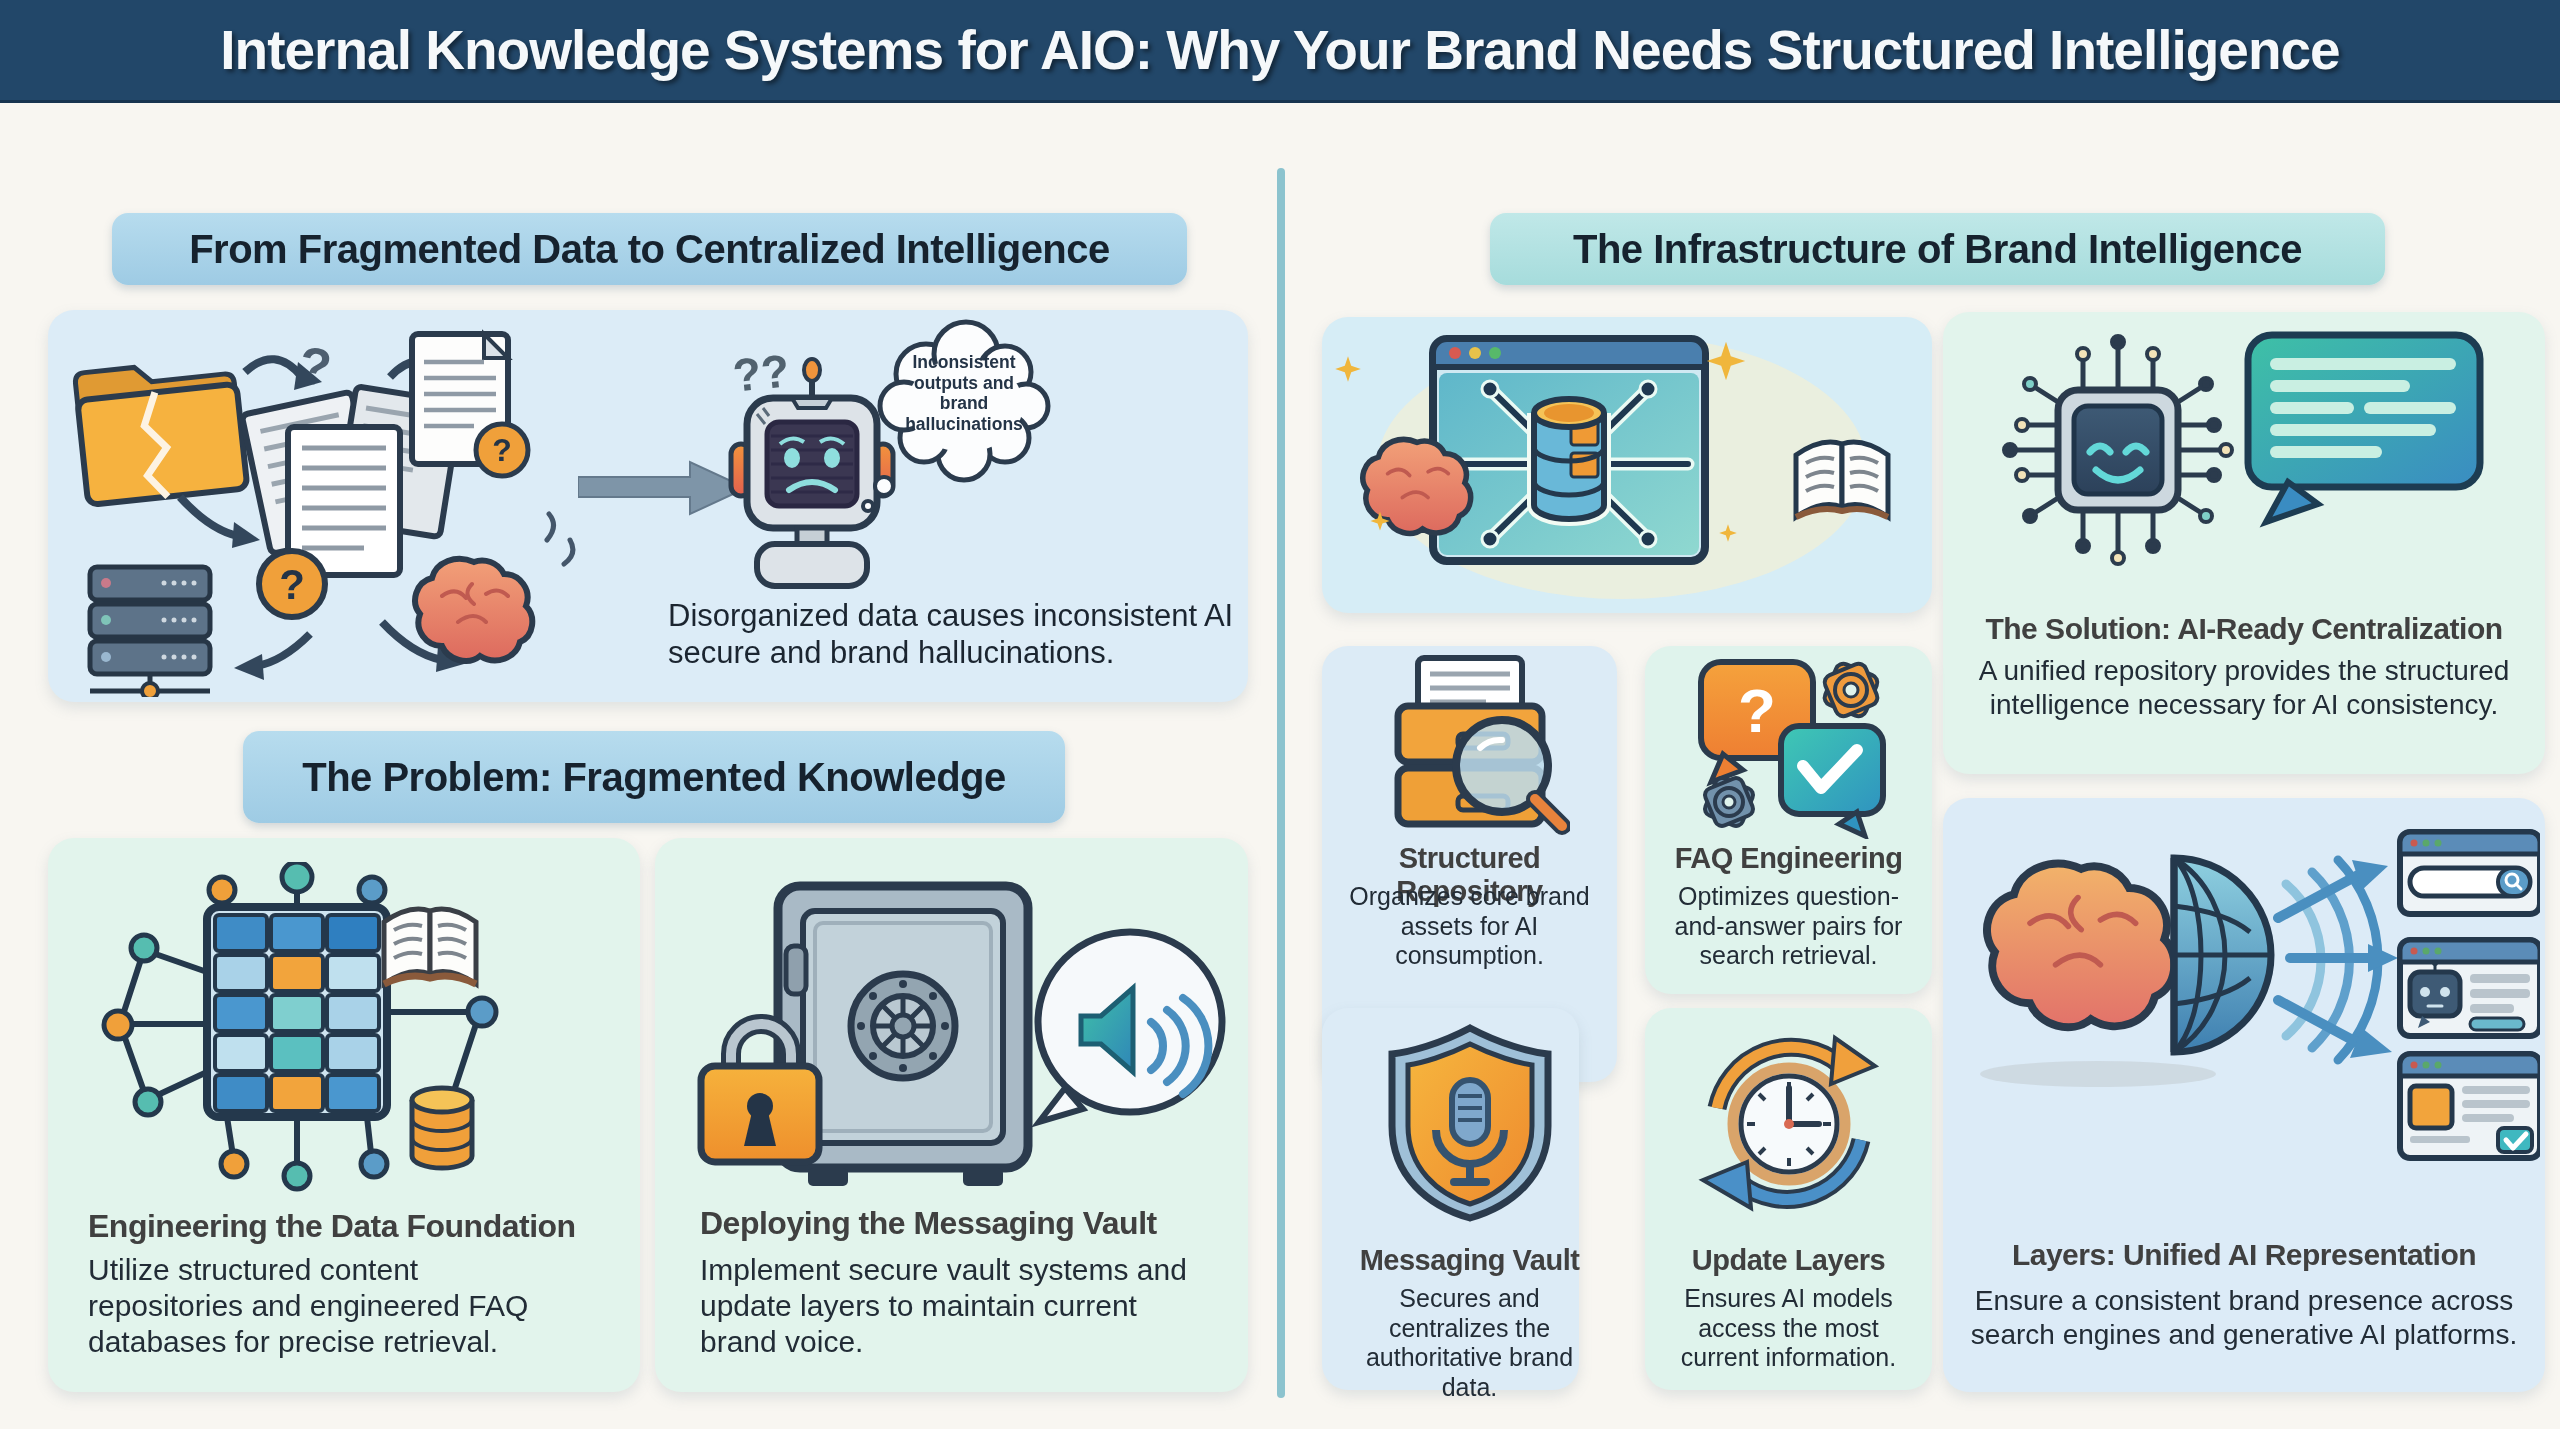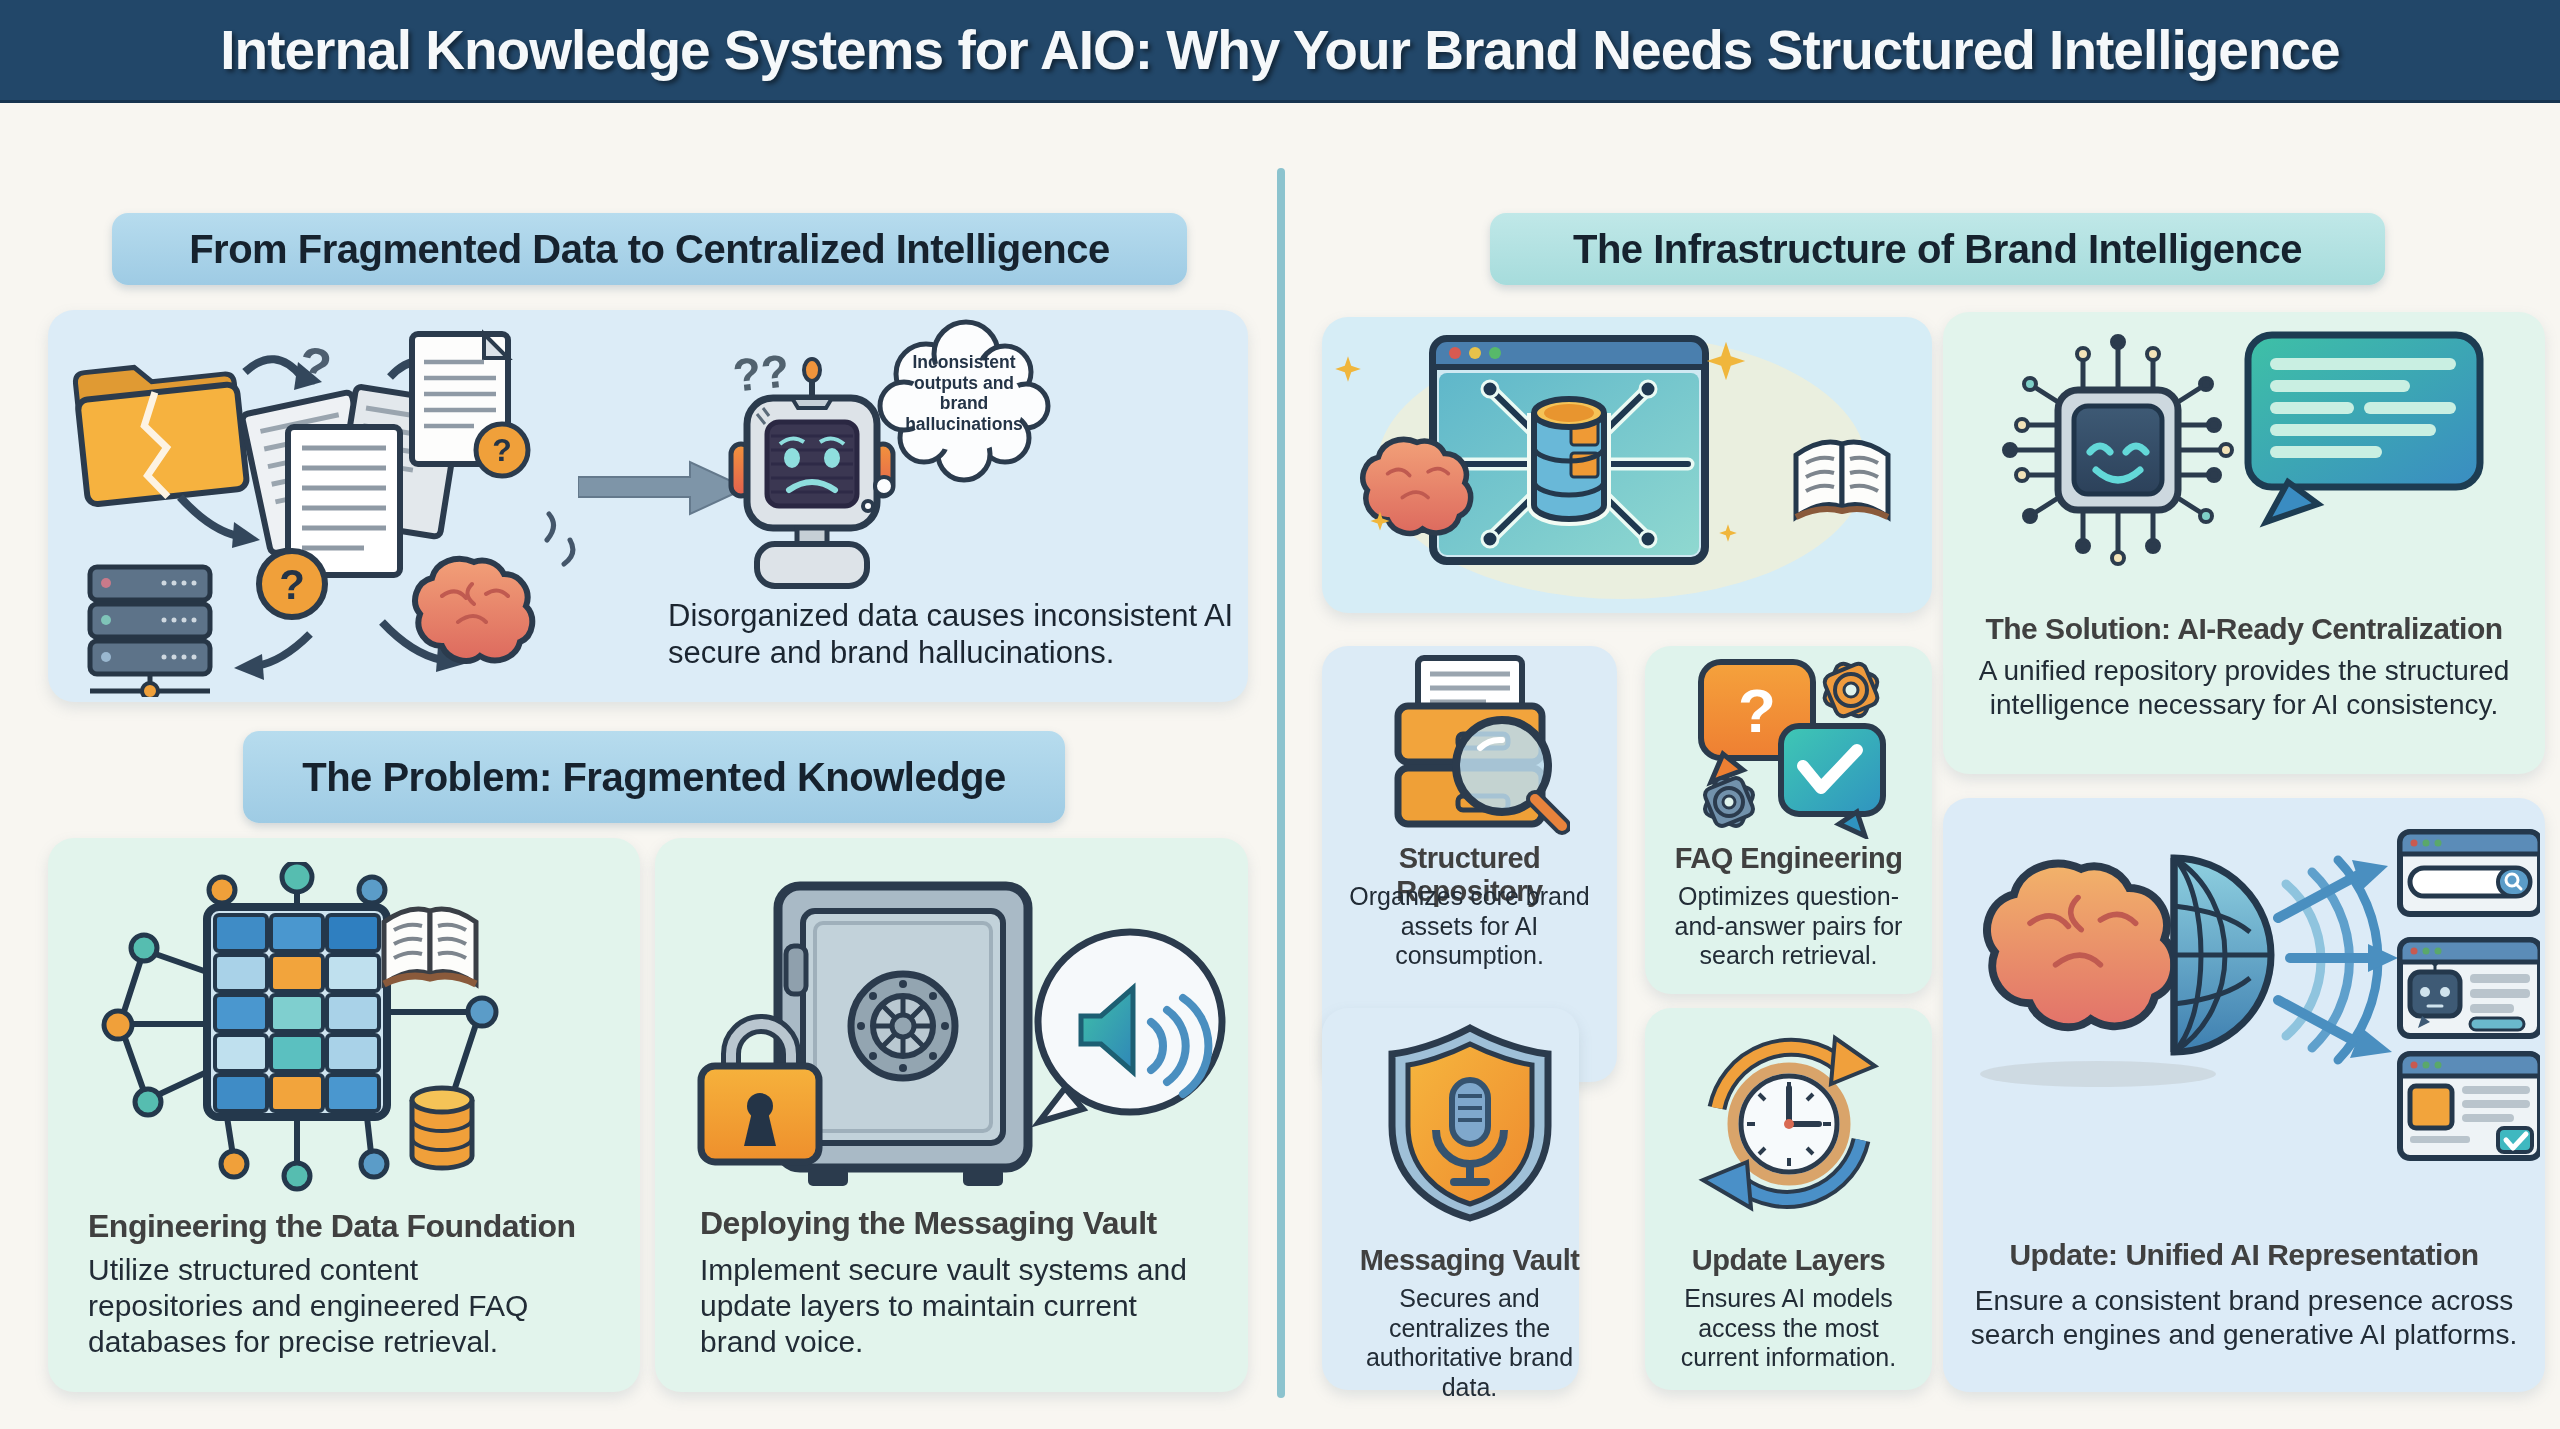--- a/index.html
+++ b/index.html
@@ -569,17 +569,17 @@
         <g fill="#b9c4cc">
           <rect x="62" y="32" width="68" height="8" rx="4"></rect>
             <rect x="62" y="46" width="68" height="8" rx="4"></rect>
             <rect x="62" y="60" width="52" height="8" rx="4"></rect>
           <rect x="10" y="82" width="60" height="7" rx="3"></rect>
         </g>
         <rect x="98" y="74" width="34" height="24" rx="6" fill="#3fb8c0" stroke="#24384c" stroke-width="4"></rect>
         <path d="M106 86 l7 8 13 -14" stroke="#ffffff" stroke-width="5" fill="none" stroke-linecap="round" stroke-linejoin="round"></path>
       </g>
     </svg>
-    <div class="abs card-title tc" style="left:11px;top:440px;width:580px;font-size:30px;">Update: Unified AI Representation</div>
+    <div class="abs card-title tc" style="left:11px;top:440px;width:580px;font-size:30px;">Layers: Unified AI Representation</div>
     <div class="abs card-body tc" style="left:21px;top:486px;width:560px;font-size:28px;line-height:1.2;">Ensure a consistent brand presence across search engines and generative AI platforms.</div>
   </div>
 
 </div>
 
 </body></html>

